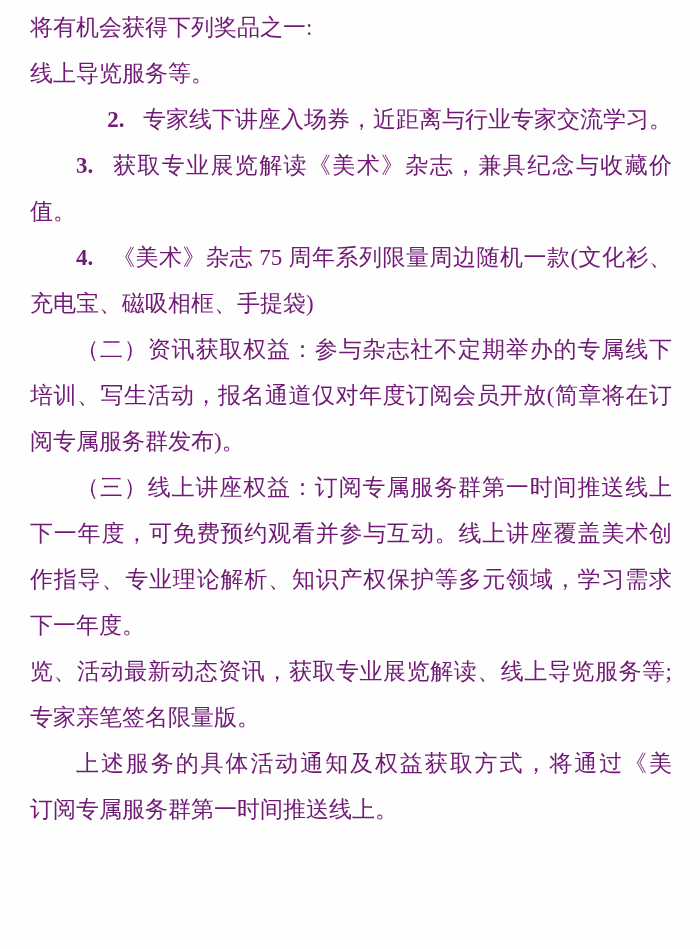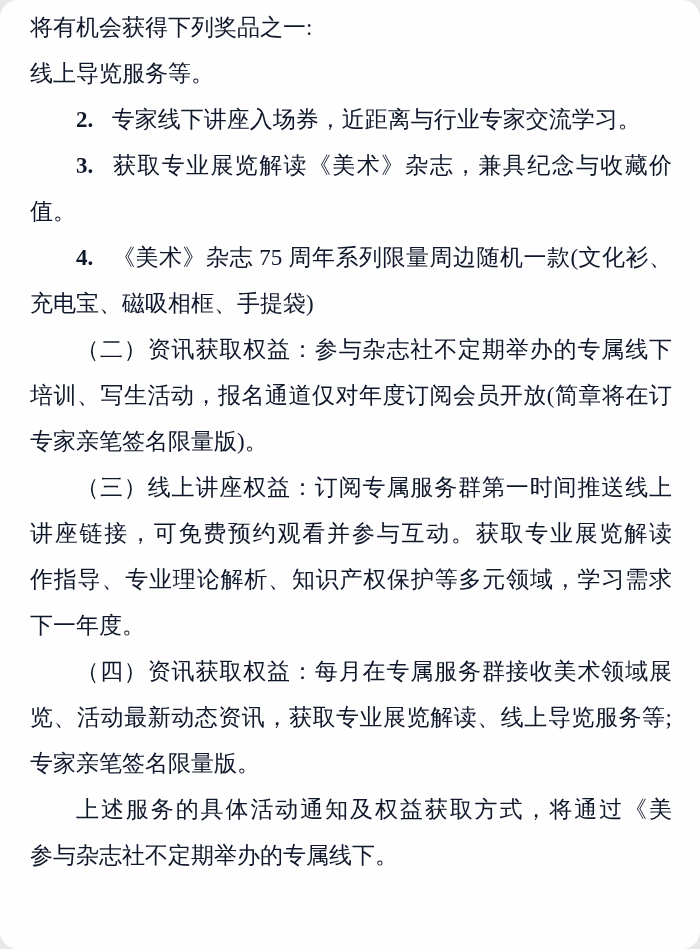--- a/index.html
+++ b/index.html
@@ -23,68 +23,68 @@
     line-height: 46px;
   }
   .line {
     height: 46px;
     overflow: hidden;
     text-align: left;
     white-space: normal;
   }
   .line.indent {
     text-indent: 2em;
+    text-align: right;
   }
   .line.just {
     text-align: justify;
     text-align-last: justify;
   }
   .num {
     font-weight: bold;
     margin-right: 0.8em;
     font-family: "Liberation Serif", "DejaVu Serif", serif;
   }
 </style>
 </head>
 <body>
 
-<div class="page" style="background: rgb(254, 254, 254); color: #0f172a; border-radius: 18px;">
+<div class="page" style="background: rgb(254, 254, 254); color: #701a75;">
   <div class="doc">
   <div class="line"><span class="txt">将有机会获得下列奖品之一:</span></div>
 
 
   <div class="line"><span class="txt">线上导览服务等。</span></div>
 
   <div class="line indent"><b class="num">2.</b><span class="txt">专家线下讲座入场券，近距离与行业专家交流学习。</span></div>
 
   <div class="line indent just"><b class="num">3.</b><span class="txt">获取专业展览解读《美术》杂志，兼具纪念与收藏价</span></div>
 
   <div class="line"><span class="txt">值。</span></div>
 
   <div class="line indent just"><b class="num">4.</b><span class="txt">《美术》杂志 75 周年系列限量周边随机一款(文化衫、</span></div>
 
   <div class="line"><span class="txt">充电宝、磁吸相框、手提袋)</span></div>
 
   <div class="line indent just"><span class="txt">（二）资讯获取权益：参与杂志社不定期举办的专属线下</span></div>
 
   <div class="line just"><span class="txt">培训、写生活动，报名通道仅对年度订阅会员开放(简章将在订</span></div>
 
-  <div class="line"><span class="txt">专家亲笔签名限量版)。</span></div>
+  <div class="line"><span class="txt">阅专属服务群发布)。</span></div>
 
   <div class="line indent just"><span class="txt">（三）线上讲座权益：订阅专属服务群第一时间推送线上</span></div>
 
-  <div class="line just"><span class="txt">讲座链接，可免费预约观看并参与互动。获取专业展览解读</span></div>
+  <div class="line just"><span class="txt">下一年度，可免费预约观看并参与互动。线上讲座覆盖美术创</span></div>
 
   <div class="line just"><span class="txt">作指导、专业理论解析、知识产权保护等多元领域，学习需求</span></div>
 
   <div class="line"><span class="txt">下一年度。</span></div>
 
-  <div class="line indent just"><span class="txt">（四）资讯获取权益：每月在专属服务群接收美术领域展</span></div>
 
   <div class="line just"><span class="txt">览、活动最新动态资讯，获取专业展览解读、线上导览服务等;</span></div>
 
   <div class="line"><span class="txt">专家亲笔签名限量版。</span></div>
 
   <div class="line indent just"><span class="txt">上述服务的具体活动通知及权益获取方式，将通过《美术》</span></div>
 
-  <div class="line"><span class="txt">参与杂志社不定期举办的专属线下。</span></div>
+  <div class="line"><span class="txt">订阅专属服务群第一时间推送线上。</span></div>
 </div>
 </div>
 
 </body></html>

